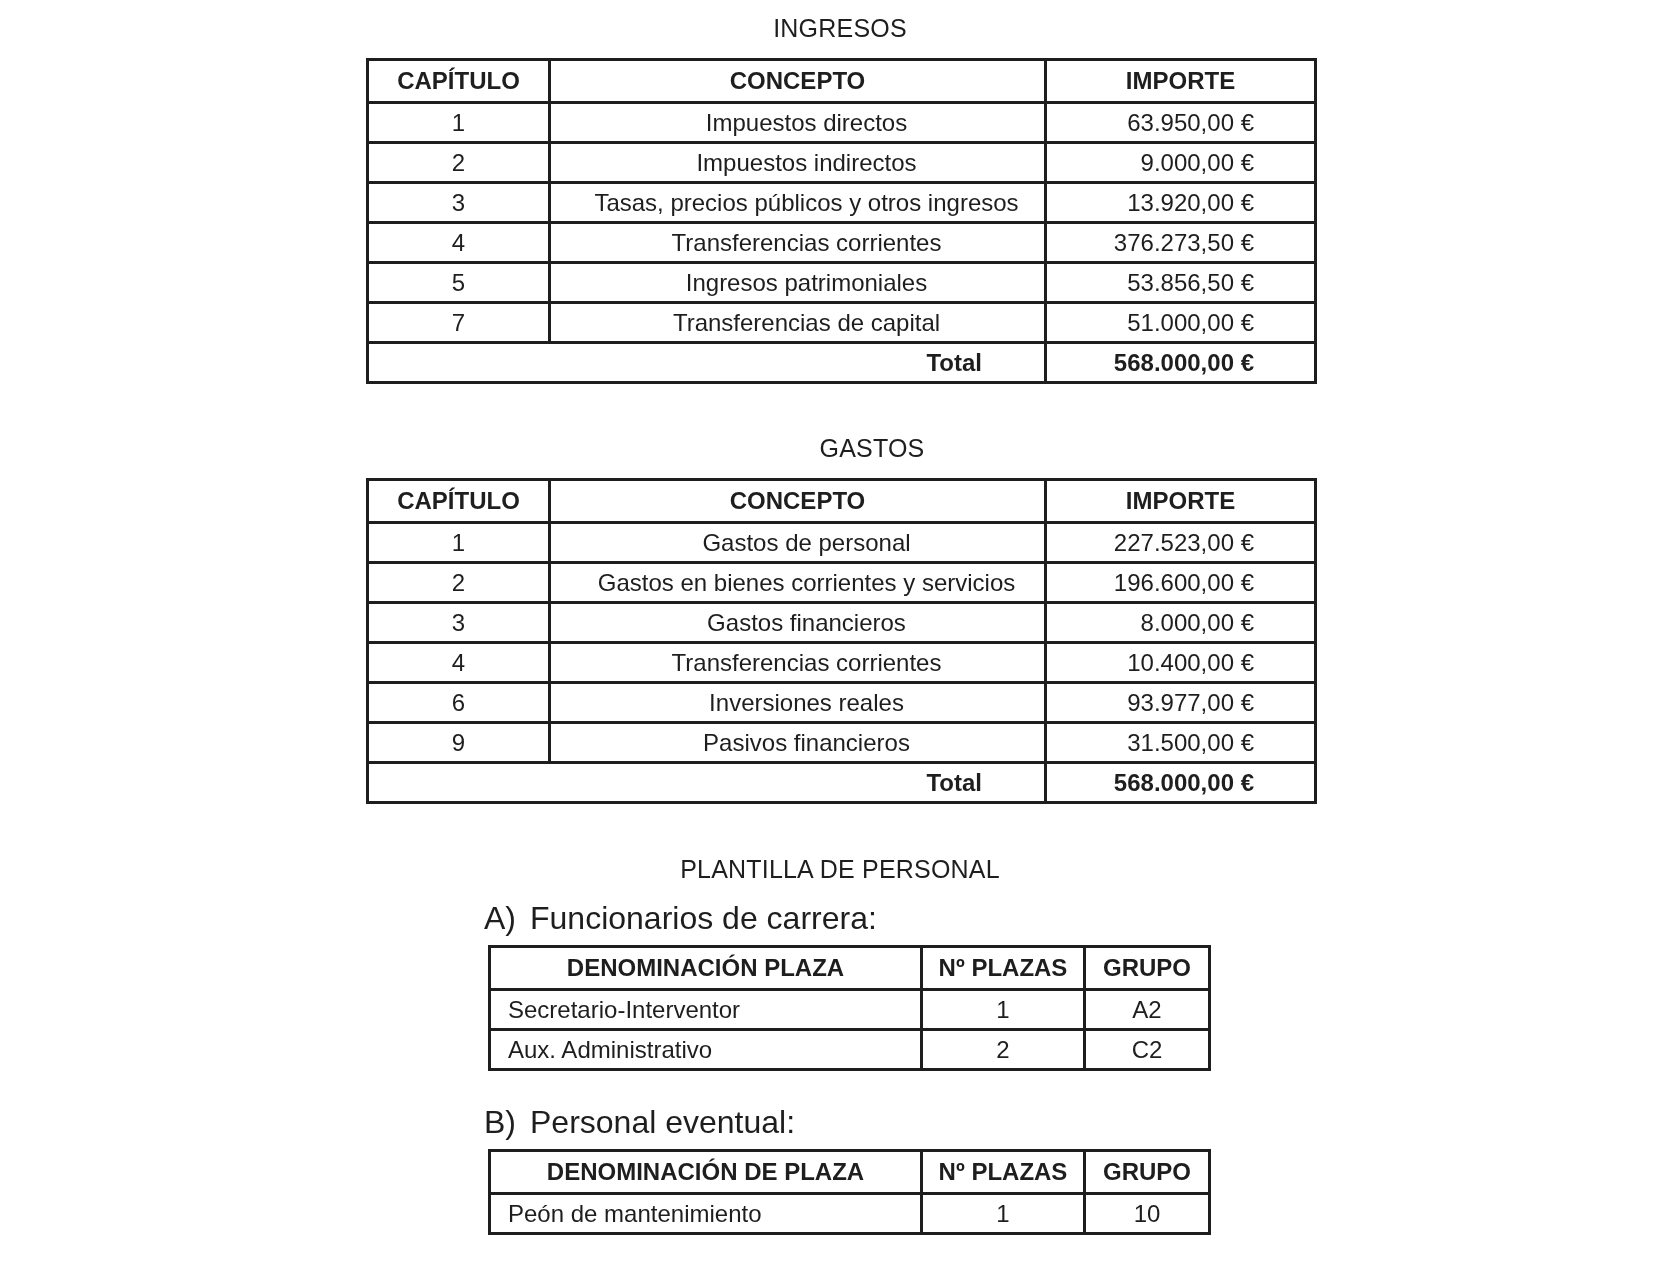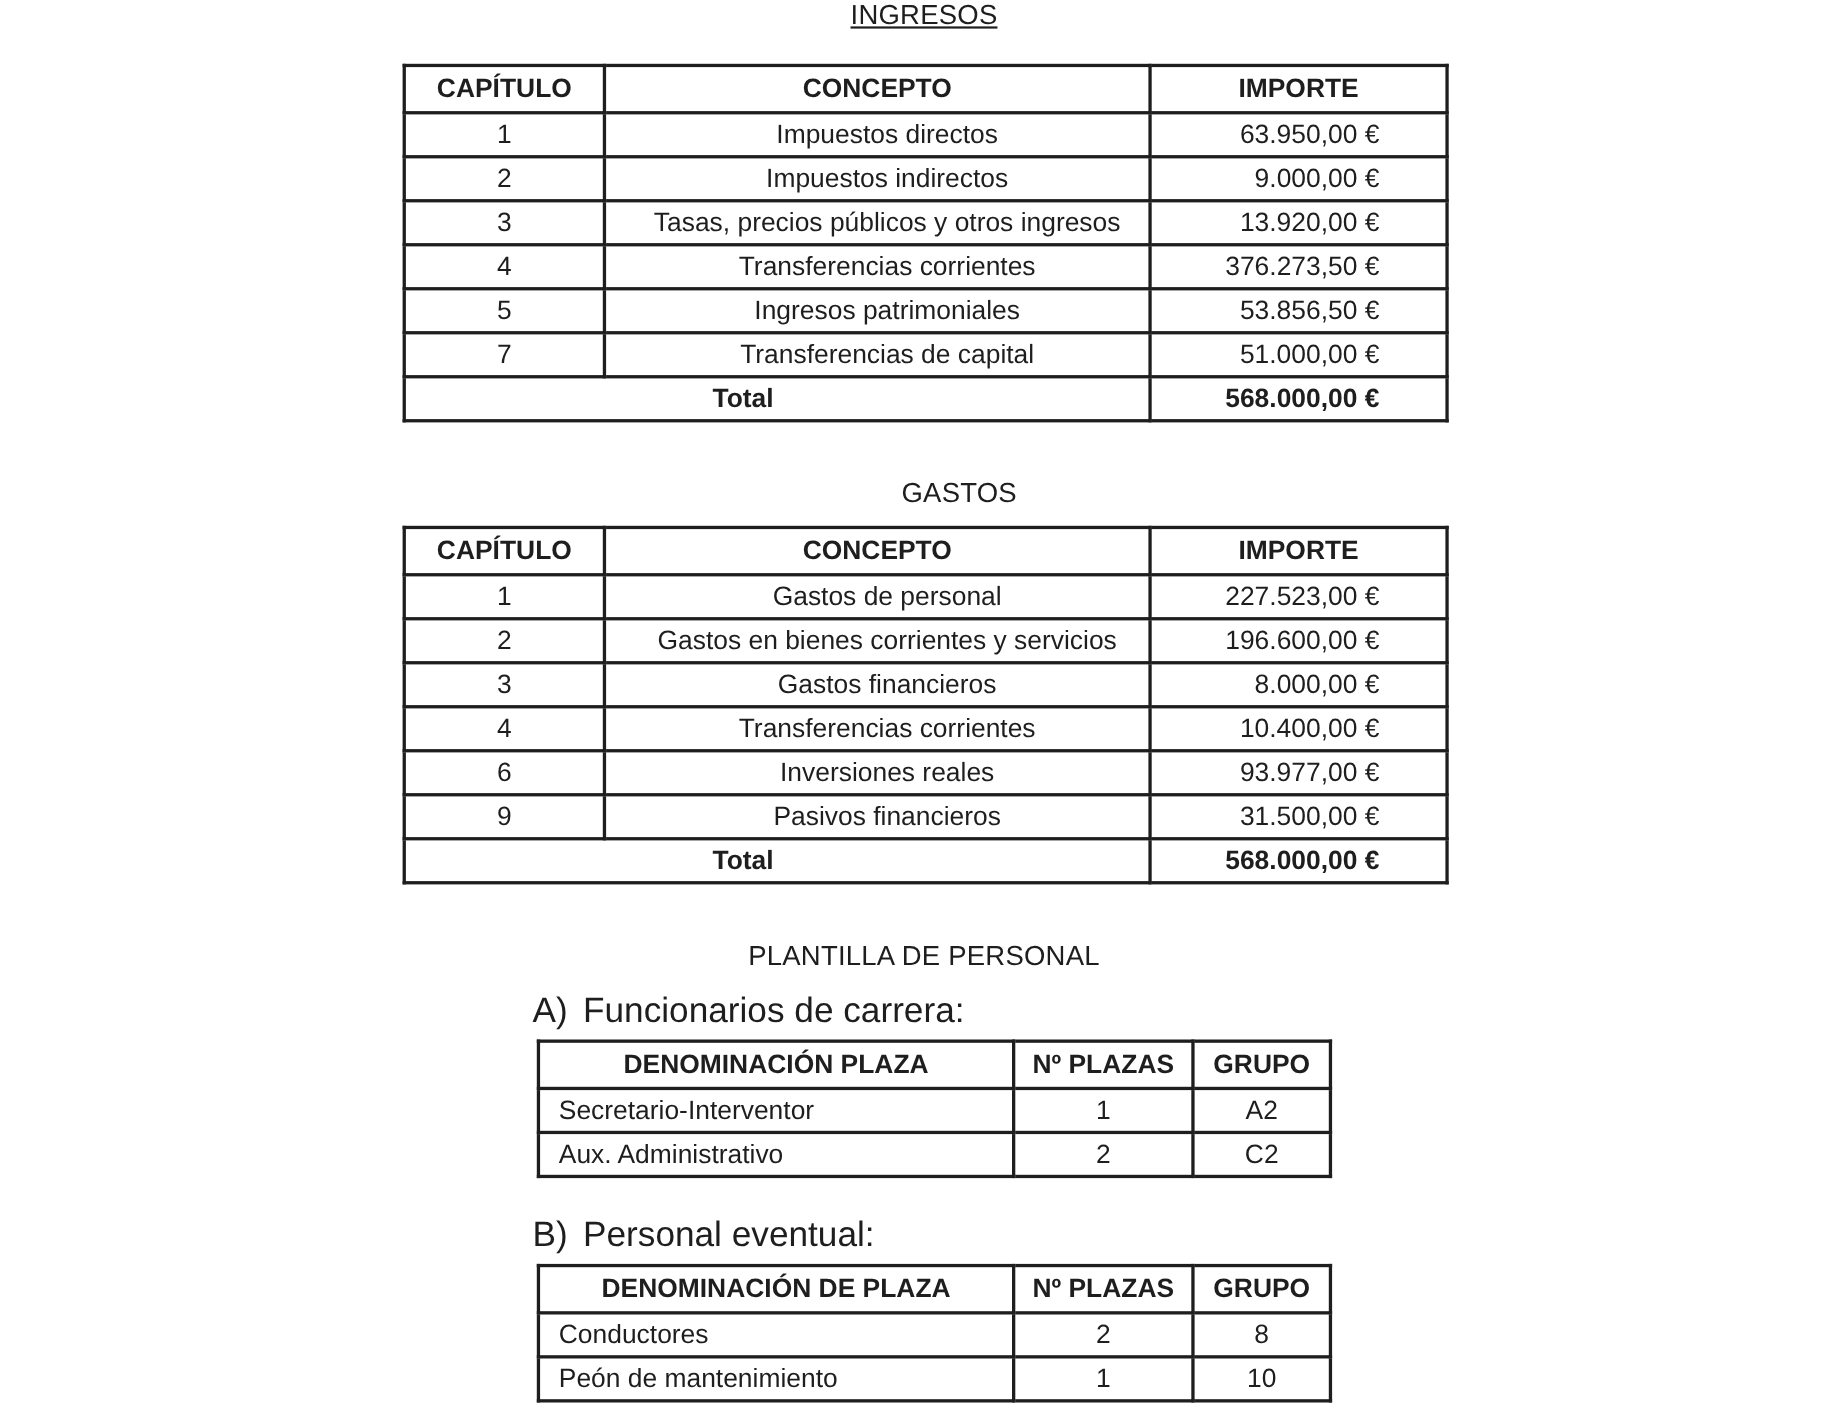--- a/index.html
+++ b/index.html
@@ -17,32 +17,32 @@
   }
   table.budget td, table.budget th, table.staff td, table.staff th {
     border: 3px solid #1e1e1e; padding: 0; font-size: 24px; height: 40px;
     box-sizing: border-box; white-space: nowrap;
   }
   table.budget th, table.staff th { font-weight: bold; text-align: center; height: 43px; }
   table.budget td.cap { text-align: center; }
   table.budget td.con { text-align: center; padding-left: 18px; }
   table.budget td.imp { text-align: right; padding-right: 60px; }
   table.budget tr.total td { font-weight: bold; }
-  table.budget td.total-label { text-align: center; padding-right: 62px; }
+  table.budget td.total-label { text-align: right; padding-right: 62px; }
   table.staff td.den { text-align: left; padding-left: 17px; }
   table.staff td.num, table.staff td.grp { text-align: center; }
   .sub-label {
     position: absolute; left: 484px; font-size: 32px; color: #1e1e1e;
   }
   .sub-label .letter { display: inline-block; width: 46px; }
 </style>
 </head>
 <body>
 
-<div class="section-title" style="top:0;text-decoration:underline;">INGRESOS</div>
+<div class="section-title" style="top:14px;">INGRESOS</div>
 
 <table class="budget" style="left:366px; top:58px; width:948px;">
   <colgroup>
       <col style="width:182px">
       <col style="width:496px">
       <col style="width:270px">
     </colgroup>
   <tbody>
       <tr>
     <th>CAPÍTULO</th>
@@ -178,23 +178,18 @@
       <col style="width:163px">
       <col style="width:125px">
     </colgroup>
   <tbody>
       <tr>
     <th>DENOMINACIÓN DE PLAZA</th>
     <th>Nº PLAZAS</th>
     <th>GRUPO</th>
   </tr>
   <tr>
-    <td class="den">Conductores</td>
-    <td class="num">2</td>
-    <td class="grp">8</td>
-  </tr>
-  <tr>
     <td class="den">Peón de mantenimiento</td>
     <td class="num">1</td>
     <td class="grp">10</td>
   </tr>
 </tbody>
   </table>
 
 </body></html>

